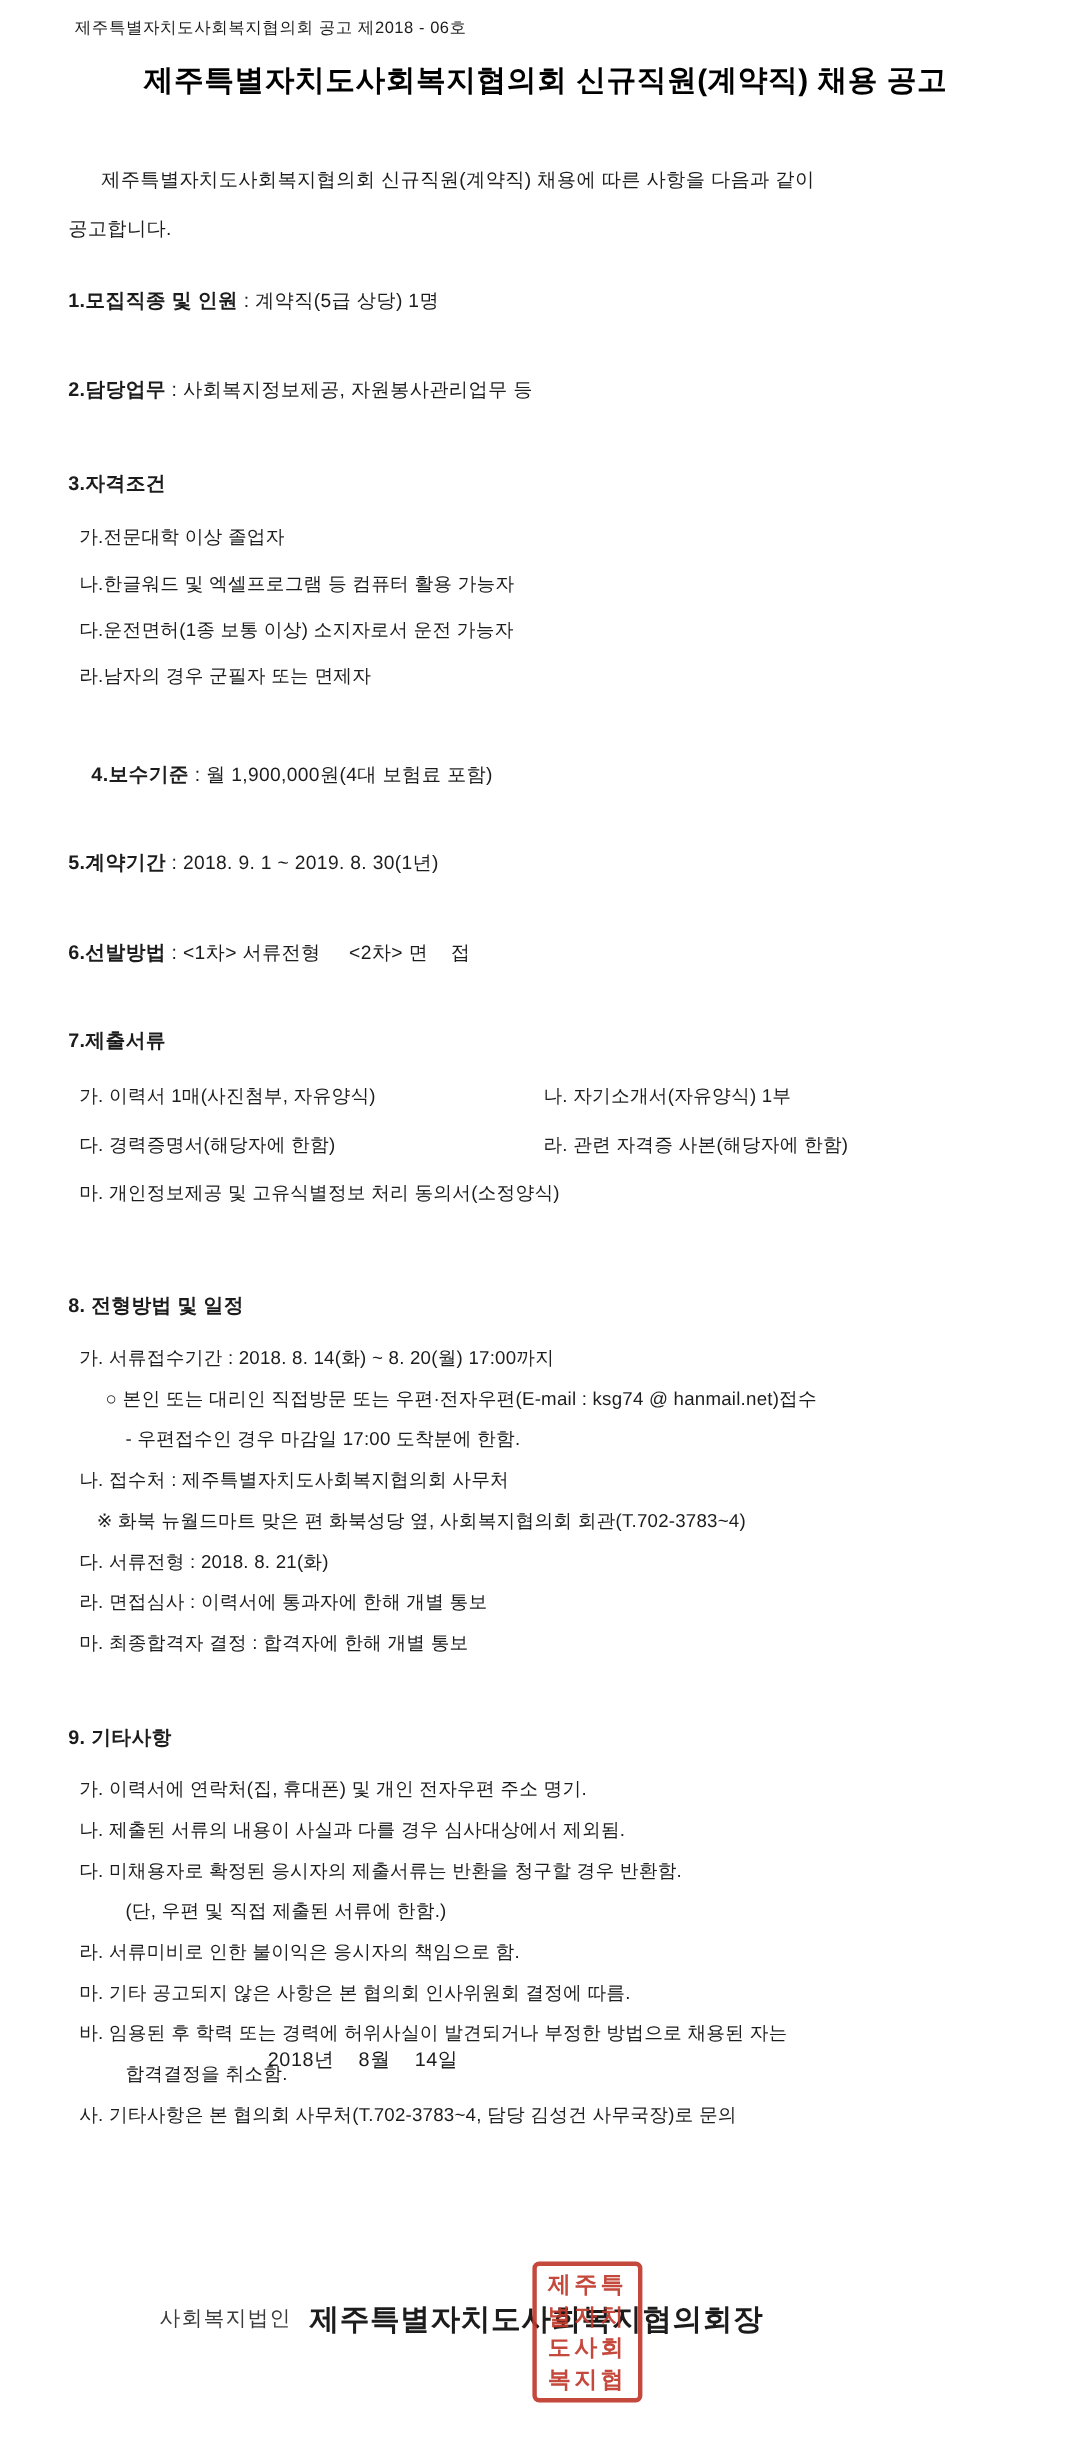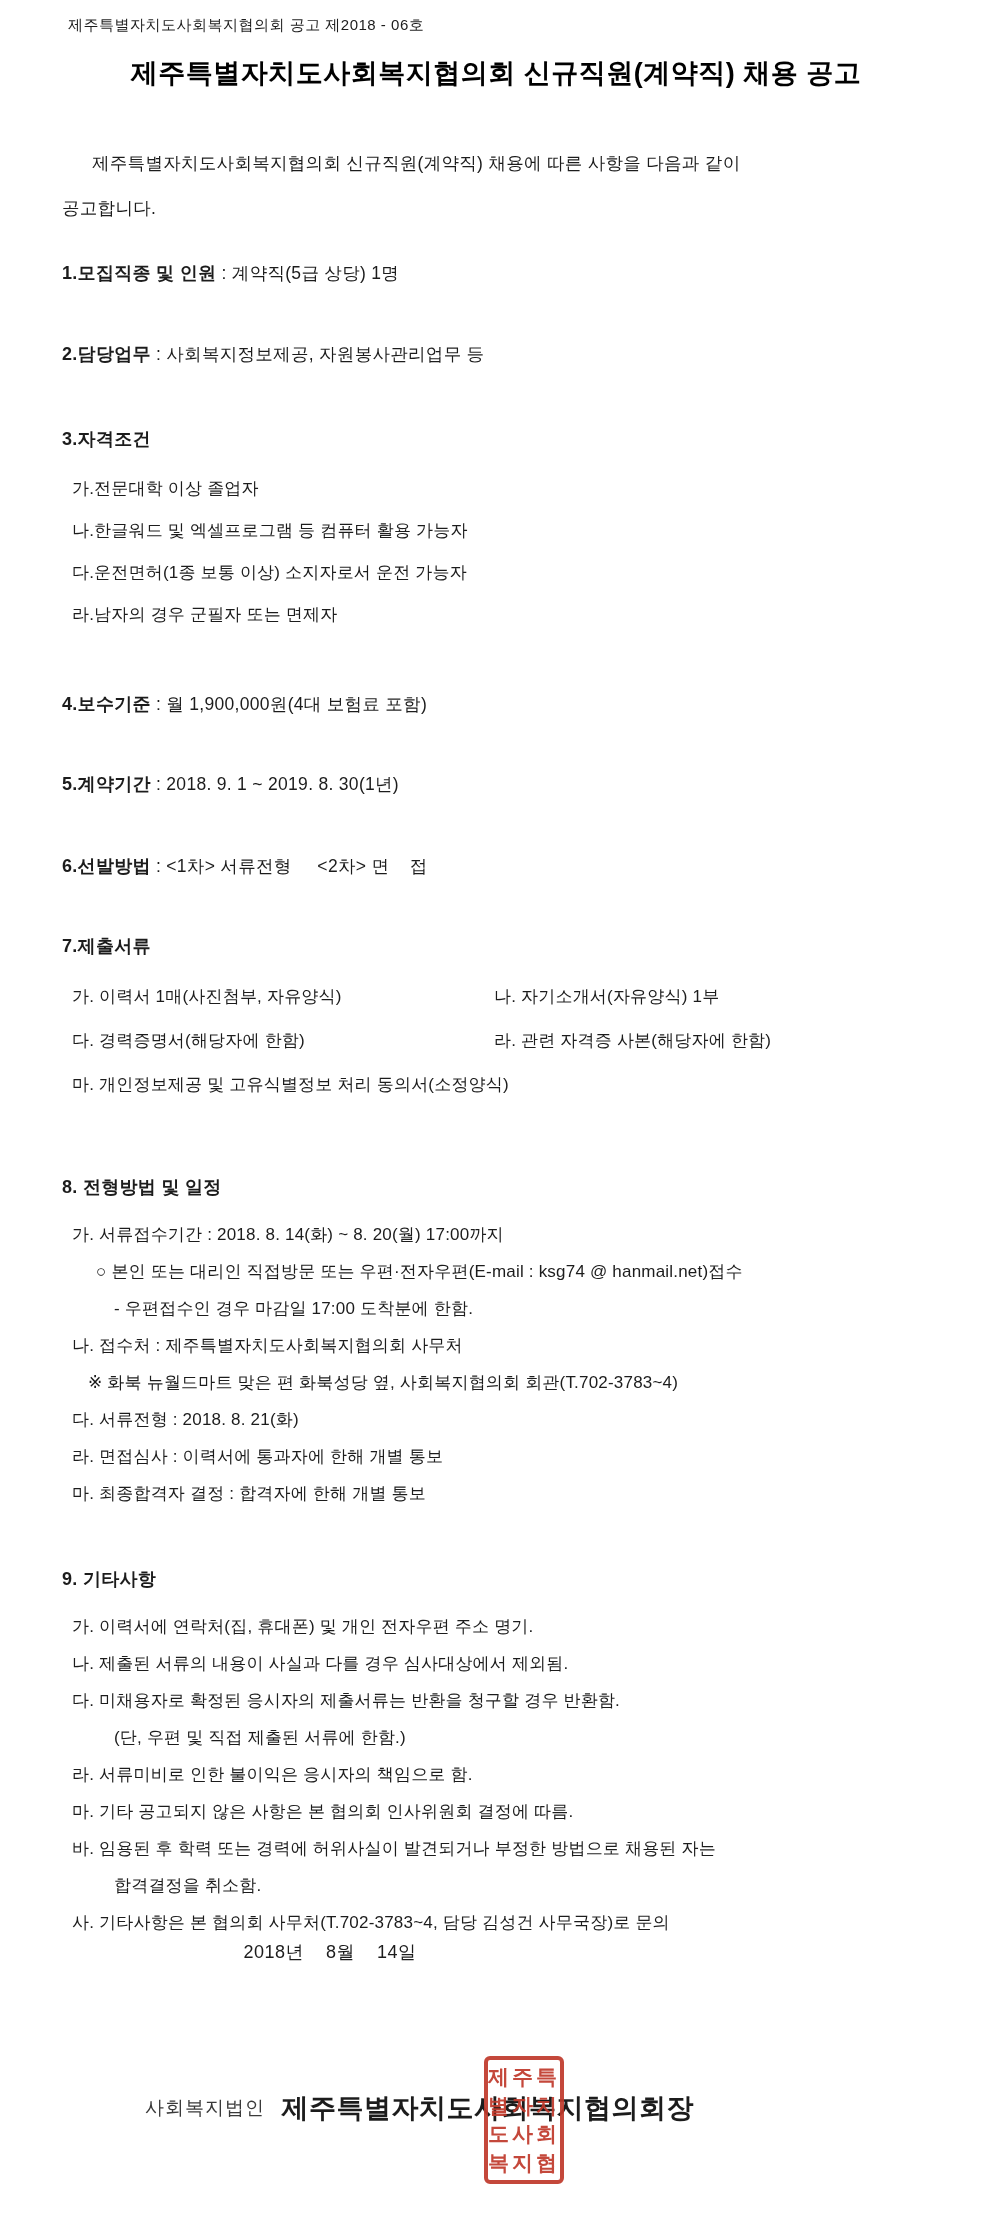--- a/index.html
+++ b/index.html
@@ -37,21 +37,21 @@
   }
   .intro .l1 { text-indent: 30px; white-space: nowrap; }
   .intro .l2 { white-space: nowrap; }
   .section { margin-top: 54px; font-size: 17.5px; }
   .sec-head { white-space: nowrap; line-height: 25px; }
   .sec-label { font-weight: bold; font-size: 18px; letter-spacing: 0.3px; }
   .sec-value { font-size: 17.5px; white-space: pre-wrap; letter-spacing: 0.3px; }
   .sec1 { margin-top: 30px; }
   .sec2 { margin-top: 56px; }
   .sec3 { margin-top: 60px; }
-  .sec4 { margin-top: 56px; }
+  .sec4 { margin-top: 56px; margin-left: 21px; }
   .sec5 { margin-top: 55px; }
   .sec6 { margin-top: 57px; }
   .sec7 { margin-top: 55px; }
   .sec8 { margin-top: 68px; }
   .sec9 { margin-top: 55px; }
   .items { margin-top: 16px; }
   .line {
     white-space: pre-wrap;
     letter-spacing: 0.2px;
     font-size: 17px;
@@ -61,21 +61,21 @@
   .lh37 .line { line-height: 37px; }
   .indent-1 { padding-left: 10px; }
   .indent-2 { padding-left: 34px; }
   .indent-3 { padding-left: 52px; }
   .indent-mark { padding-left: 26px; }
   .two-col { display: flex; }
   .two-col .col-left { width: 422px; flex: 0 0 422px; }
   .two-col .col-right { flex: 1; }
   .date-line {
     position: absolute;
-    top: 1940px;
+    top: 1860px;
     left: 0;
     width: 660px;
     text-align: center;
     font-size: 18px;
     letter-spacing: 0.5px;
     white-space: pre-wrap;
   }
   .signature {
     position: absolute;
     top: 2090px;
@@ -91,21 +91,21 @@
   .sig-name {
     font-size: 27px;
     font-weight: bold;
     letter-spacing: 0.5px;
     margin-left: 12px;
   }
   .seal {
     position: absolute;
     top: 2056px;
     left: 484px;
-    width: 80px;
+    width: 100px;
     height: 128px;
     border: 4px solid #c0392b;
     border-radius: 6px;
     display: flex;
     flex-direction: column;
     justify-content: space-around;
     align-items: center;
     padding: 3px 2px;
     opacity: 0.92;
   }

